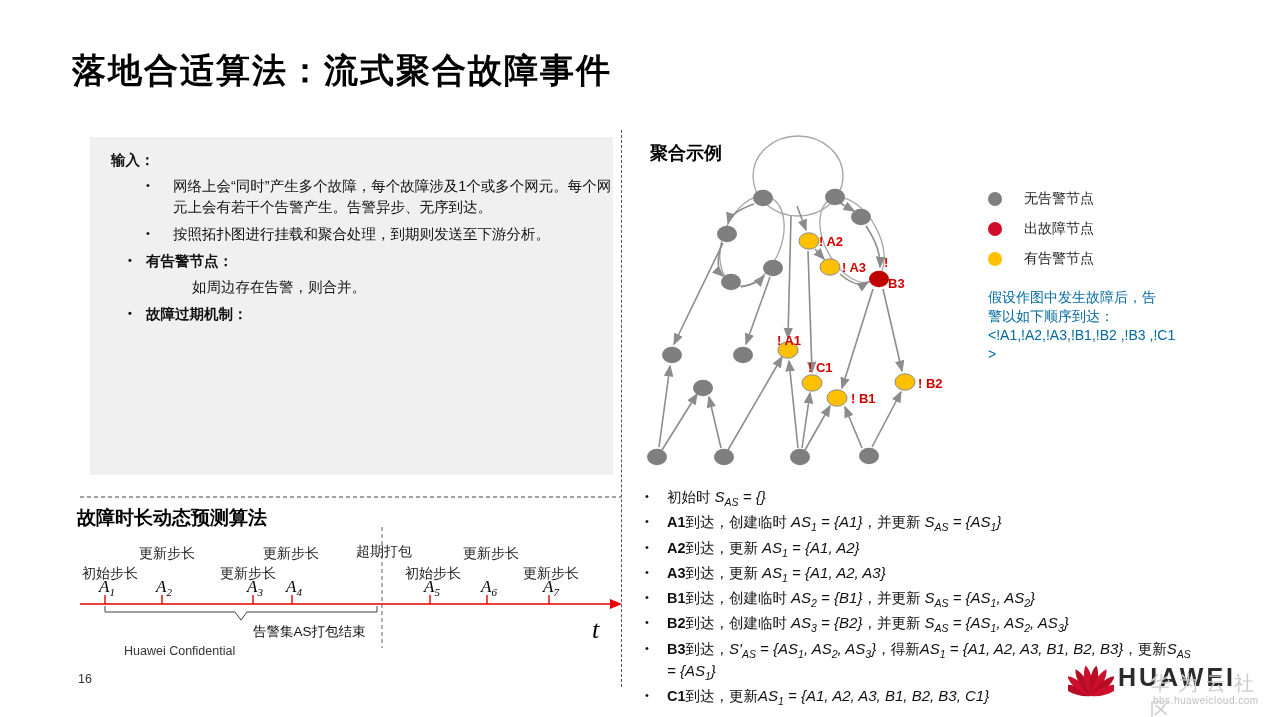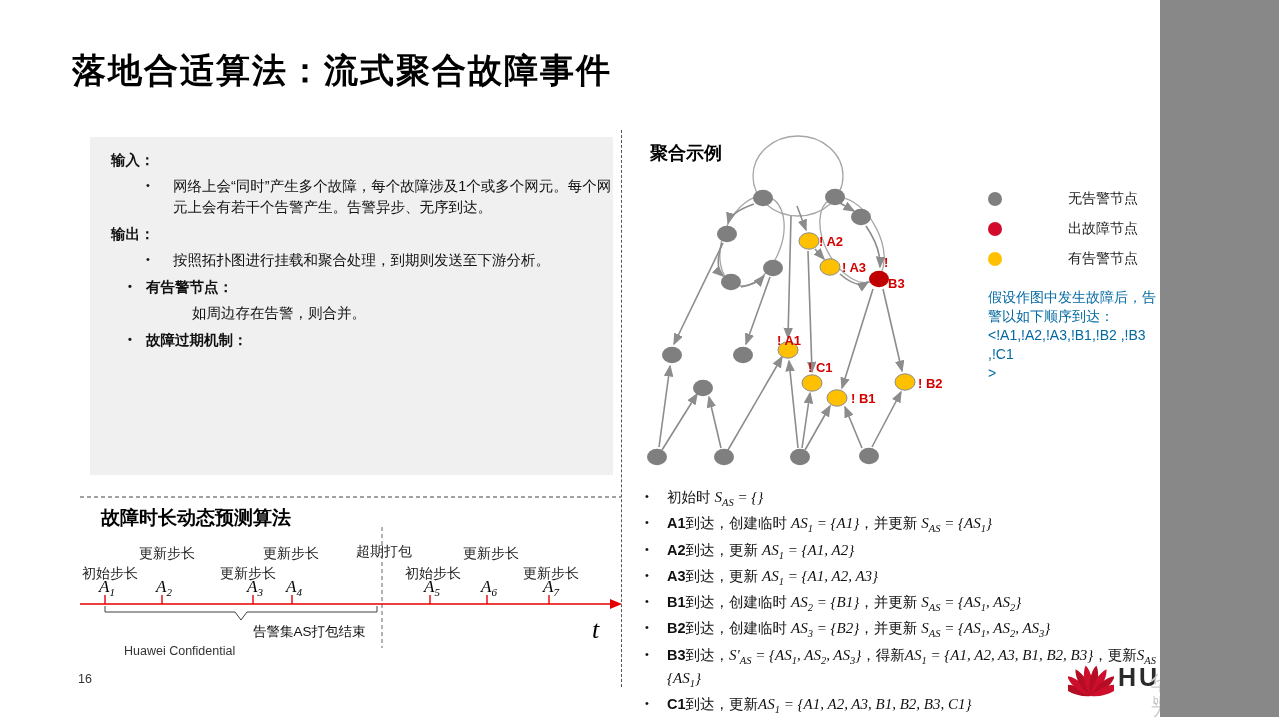--- a/index.html
+++ b/index.html
@@ -1,49 +1,49 @@
 <!DOCTYPE html>
 <html><head>
 <meta charset="utf-8">
 <style>
   html,body{margin:0;padding:0;background:#888;}
-  #slide{position:relative;width:1160px;height:717px;background:#ffffff;overflow:hidden;
+  #slide{position:relative;width:1279px;height:717px;background:#ffffff;overflow:hidden;
          font-family:"Liberation Sans",sans-serif;color:#111;}
   .abs{position:absolute;}
   
   #page-title{left:72px;top:48px;font-family:"Liberation Serif",serif;font-weight:600;
               font-size:34px;letter-spacing:2px;color:#000;}
   
   #left-panel{left:90px;top:137px;width:523px;height:338px;background:#F0F0F0;padding-top:7px;box-sizing:border-box;}
   .row-h{font-weight:bold;font-size:14.5px;margin:7px 16px 3px 10px;padding-left:11px;}
   .row-b1{display:flex;margin:6px 0 3px 56px;font-size:14.5px;line-height:1.45;}
   .row-b1 .blt{width:27px;font-size:11px;padding-top:2px;}
   .row-b1 .txt{width:440px;}
   .row-b2{display:flex;margin:7px 0 3px 38px;font-size:14.5px;font-weight:bold;}
   .row-b2 .blt{width:18px;font-size:11px;padding-top:2px;}
   .row-p3{margin:6px 0 3px 102px;font-size:14.5px;line-height:1.45;width:372px;}
   
   #divider{left:621px;top:130px;height:557px;width:0;border-left:1px dashed #555;}
   
-  #timeline-title{left:101px;top:505px;font-size:19px;font-weight:bold;color:#000;}
+  #timeline-title{left:77px;top:505px;font-size:19px;font-weight:bold;color:#000;}
   #timeline-svg{left:60px;top:490px;}
   
   #agg-title{left:650px;top:141px;font-size:18px;font-weight:bold;color:#000;}
   #graph-svg{left:640px;top:128px;}
   #legend{left:988px;top:184px;}
-  .legend-row{display:flex;align-items:center;height:30px;gap:44px;}
+  .legend-row{display:flex;align-items:center;height:30px;}
   .legend-dot{width:14px;height:14px;border-radius:50%;margin-right:22px;}
   .legend-label{font-size:14px;color:#222;}
   #note{left:988px;top:288px;font-size:14px;line-height:19px;color:#0369a1;}
   
   #steps{left:645px;top:487px;width:550px;}
   .step-row{display:flex;font-size:14.5px;line-height:1.36;margin-bottom:3px;color:#111;}
   .step-row .blt{width:22px;font-size:11px;padding-top:2px;}
   .step-row .txt{flex:1;}
-  .math{font-family:Liberation Serif, serif;font-style:italic;font-size:15px;}
+  .math{font-family:Liberation Sans, sans-serif;font-style:italic;font-size:15px;}
   .math sub{font-size:10.5px;font-style:italic;}
   
   #page-num{left:78px;top:672px;font-size:12.5px;color:#333;}
   #confidential{left:124px;top:644px;font-size:12.5px;color:#333;}
   #logo{left:1068px;top:656px;display:flex;align-items:center;justify-content:center;}
   #brand{font-size:25px;font-weight:bold;letter-spacing:3px;color:#2b2b2b;margin-left:4px;}
   #watermark{left:1150px;top:670px;font-size:20px;letter-spacing:8px;color:#cccccc;}
   #wm-url{left:1153px;top:695px;font-size:10px;color:#c0c0c0;letter-spacing:0.5px;}
   svg text{font-family:"Liberation Sans",sans-serif;}
   .ax-label{font-family:"Liberation Serif",serif;font-style:italic;}
@@ -54,21 +54,20 @@
 <div id="slide">
 
   <div id="page-title" class="abs">落地合适算法：流式聚合故障事件</div>
 
   <div id="left-panel" class="abs">
       <div class="row-h">输入：</div>
       <div class="row-b1">
         <div class="blt">•</div>
         <div class="txt">网络上会“同时”产生多个故障，每个故障涉及1个或多个网元。每个网元上会有若干个告警产生。告警异步、无序到达。</div>
       </div>
-      <div class="row-h">输出：</div>
       <div class="row-b1">
         <div class="blt">•</div>
         <div class="txt">按照拓扑图进行挂载和聚合处理，到期则发送至下游分析。</div>
       </div>
       <div class="row-b2">
         <div class="blt">•</div>
         <div class="txt">有告警节点：</div>
       </div>
       <div class="row-p3">如周边存在告警，则合并。</div>
       <div class="row-b2">

